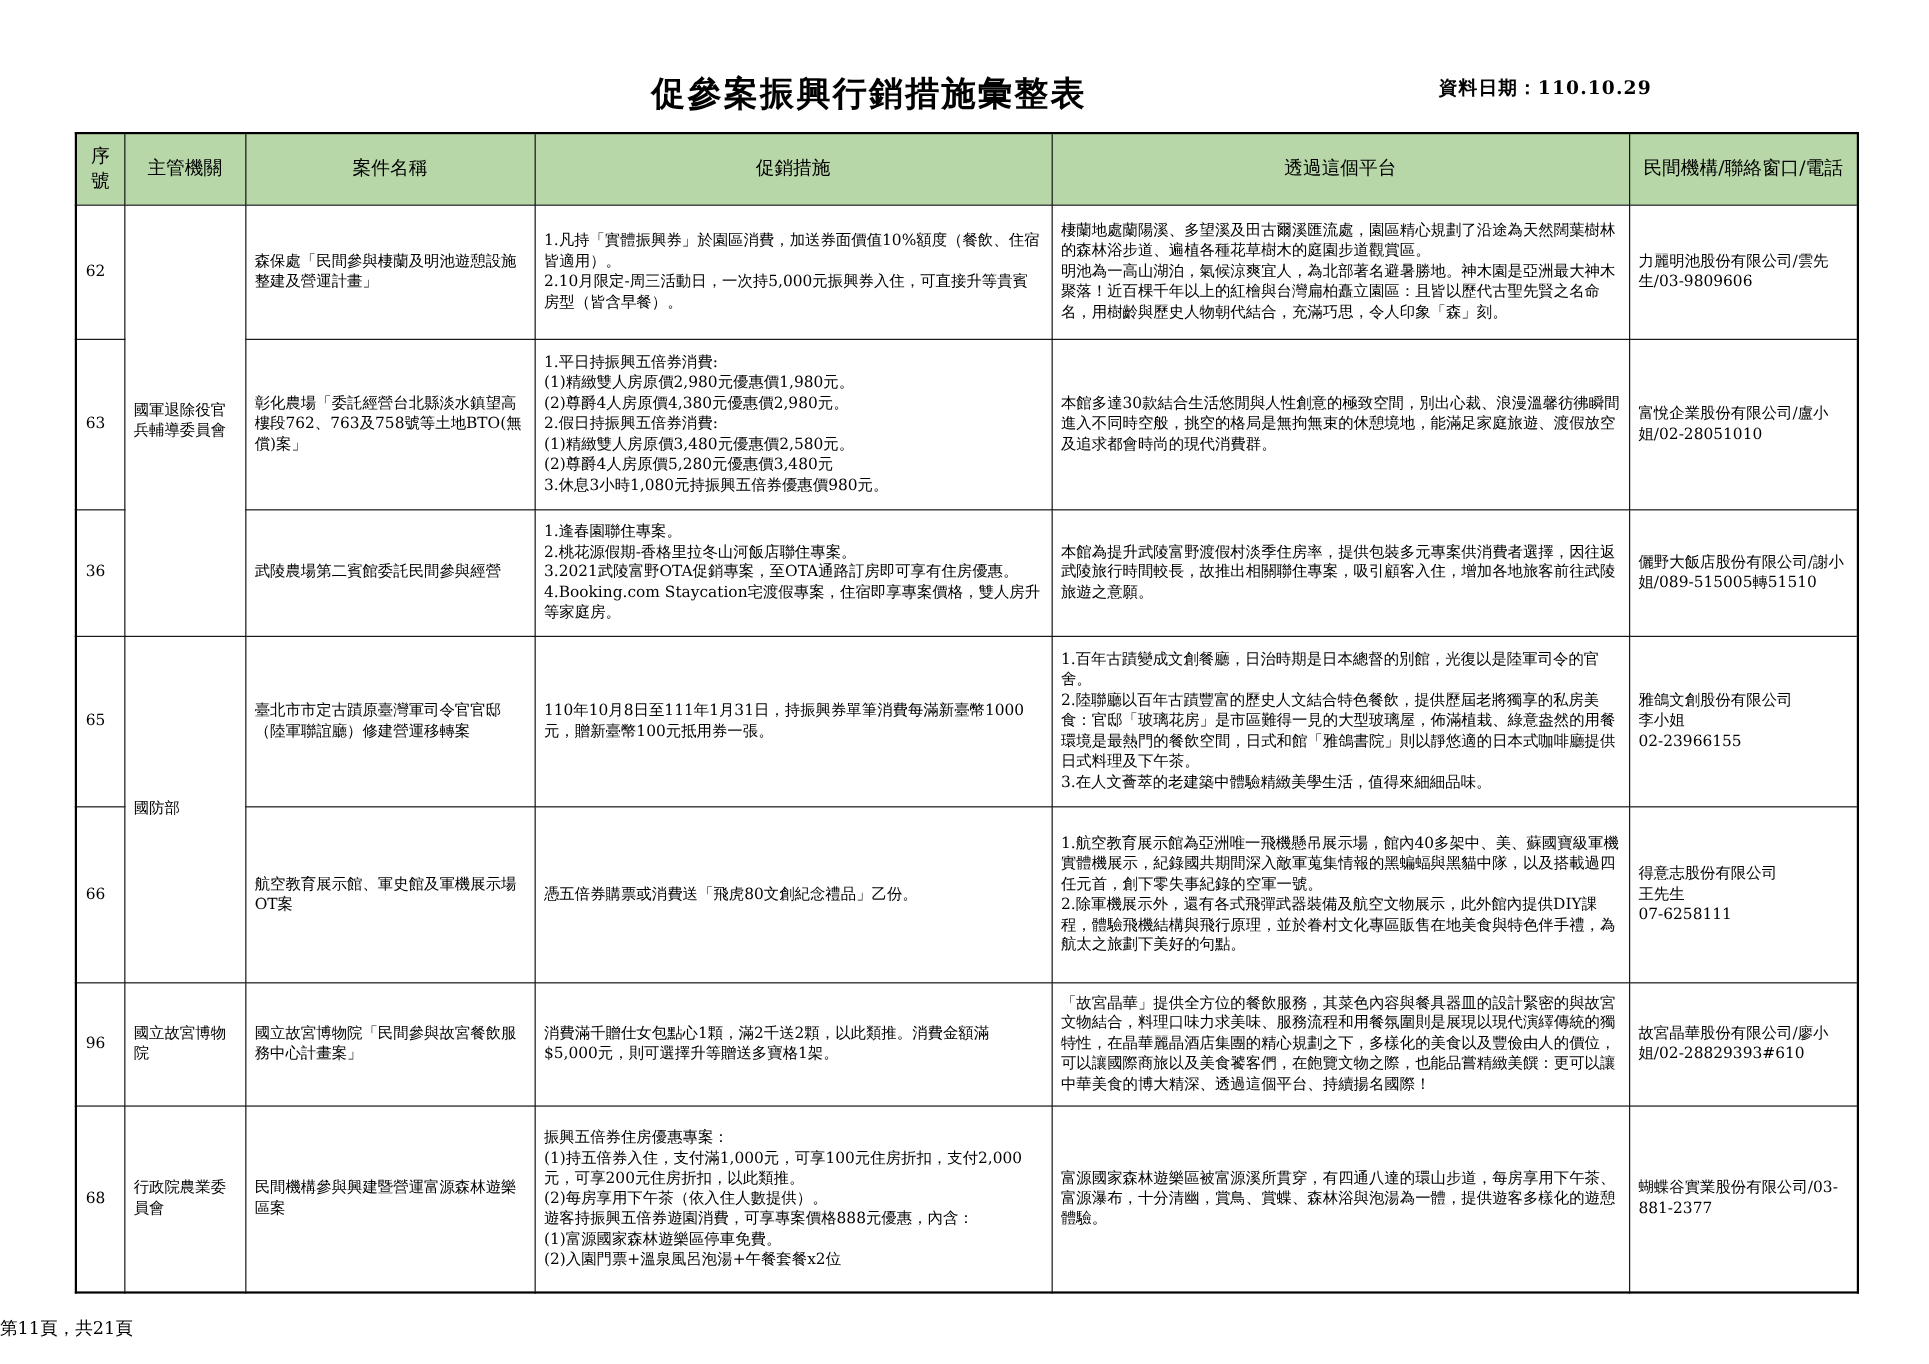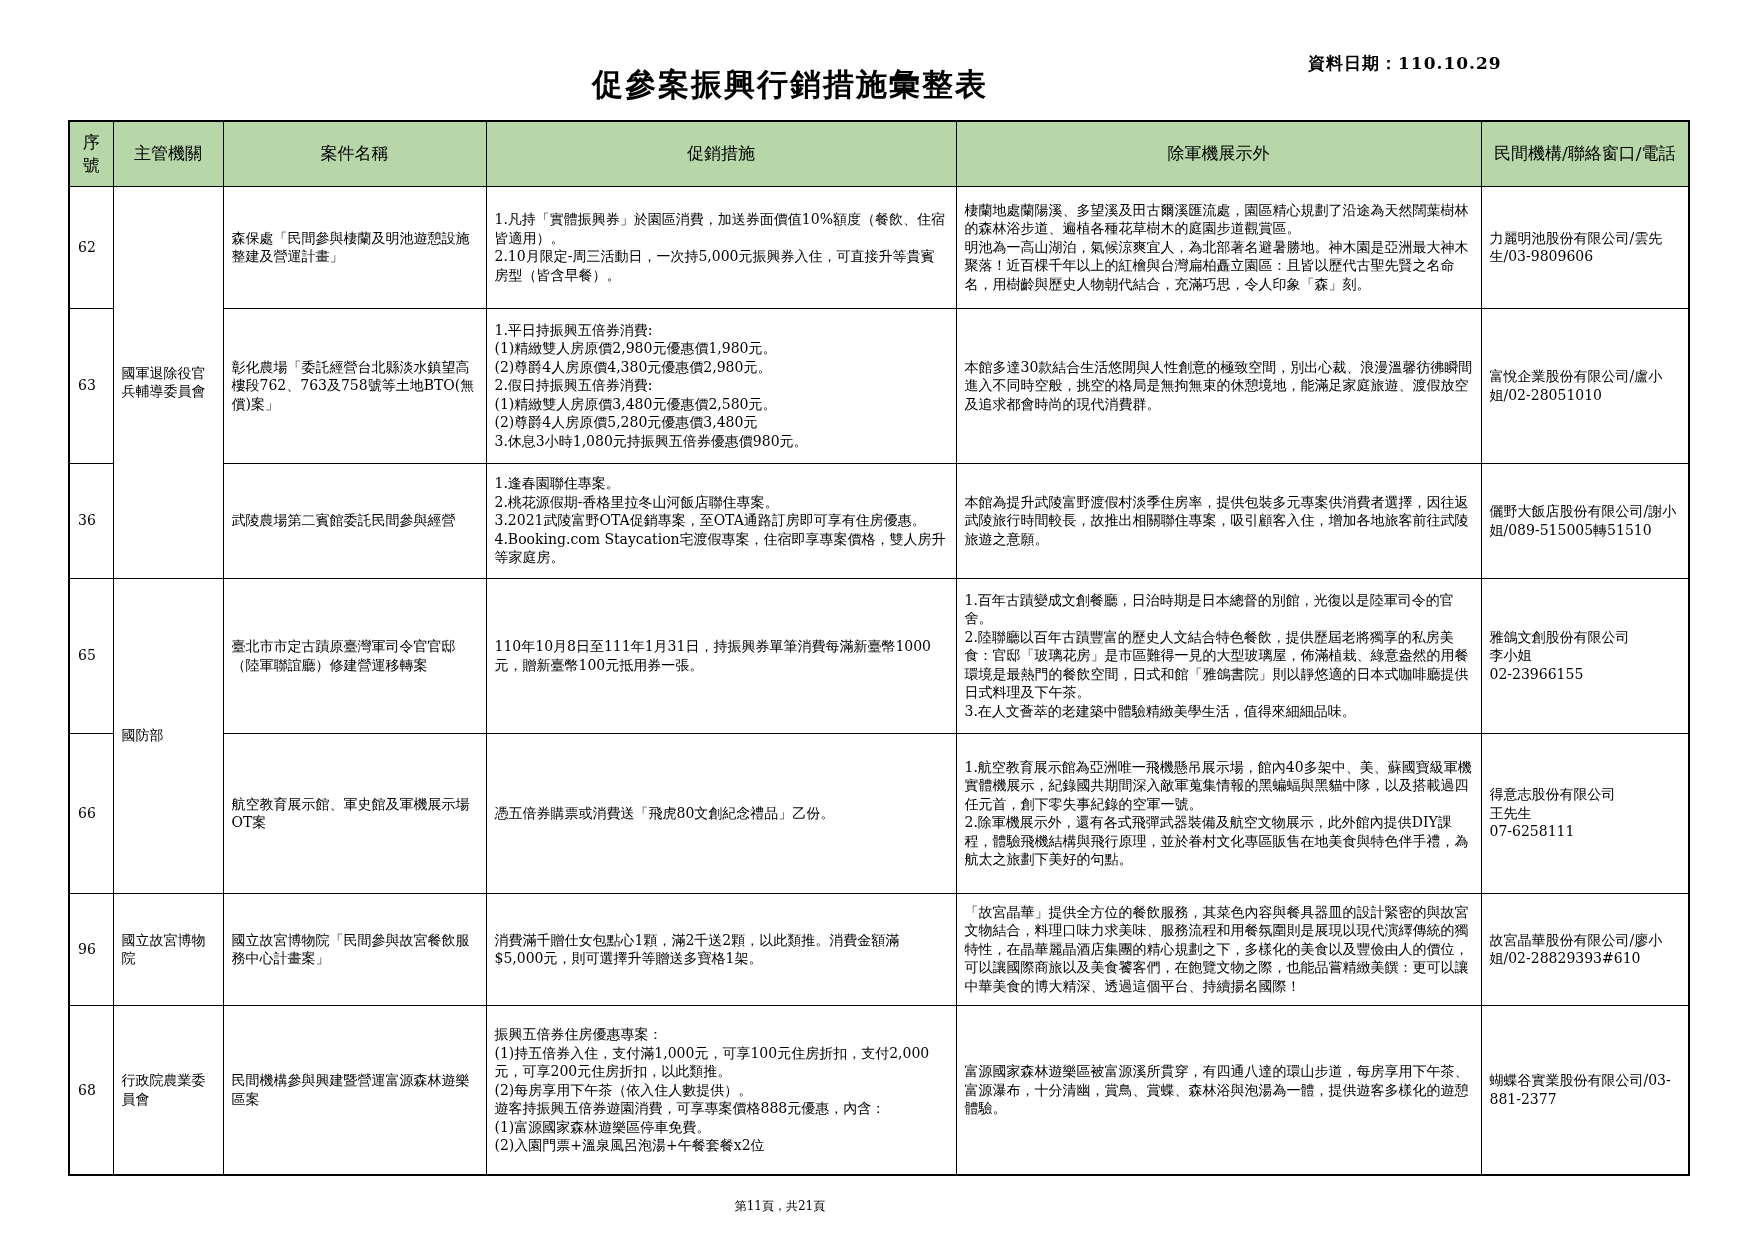--- a/index.html
+++ b/index.html
@@ -18,21 +18,21 @@
     top: 64px;
     left: 0;
     width: 1580px;
     text-align: center;
     font-size: 31px;
     font-weight: bold;
     letter-spacing: 2px;
   }
   .doc-date {
     position: absolute;
-    top: 52px;
+    top: 68px;
     left: 1308px;
     font-size: 17px;
     font-weight: bold;
     letter-spacing: 1px;
   }
   table.main {
     position: absolute;
     top: 120px;
     left: 68px;
     width: 1620px;
@@ -69,22 +69,22 @@
   tr.h64 { height: 115px; }
   tr.h65 { height: 155px; }
   tr.h66 { height: 160px; }
   tr.h67 { height: 112px; }
   tr.h68 { height: 170px; }
   .doc-footer {
     position: absolute;
     top: 1198px;
     left: 0;
     width: 1560px;
-    text-align: center;
-    font-size: 12px;
+    text-align: left;
+    font-size: 16px;
   }
 </style>
 </head>
 <body>
 
 <div class="page">
 
   <div class="doc-title">促參案振興行銷措施彙整表</div>
   <div class="doc-date">資料日期：110.10.29</div>
 
@@ -97,21 +97,21 @@
       <col style="width:525px">
       <col style="width:208px">
     </colgroup>
     <thead>
       <tr>
         <th>序
 號</th>
         <th>主管機關</th>
         <th>案件名稱</th>
         <th>促銷措施</th>
-        <th>除軍機展示外</th>
+        <th>透過這個平台</th>
         <th>民間機構/聯絡窗口/電話</th>
       </tr>
     </thead>
     <tbody>
       <tr class="h62">
         <td class="c-no">62</td>
         <td class="c-agency" rowspan="3">國軍退除役官兵輔導委員會</td>
         <td class="c-case">森保處「民間參與棲蘭及明池遊憩設施整建及營運計畫」</td>
         <td class="c-promo">1.凡持「實體振興券」於園區消費，加送券面價值10%額度（餐飲、住宿皆適用）。
 2.10月限定-周三活動日，一次持5,000元振興券入住，可直接升等貴賓房型（皆含早餐）。</td>

